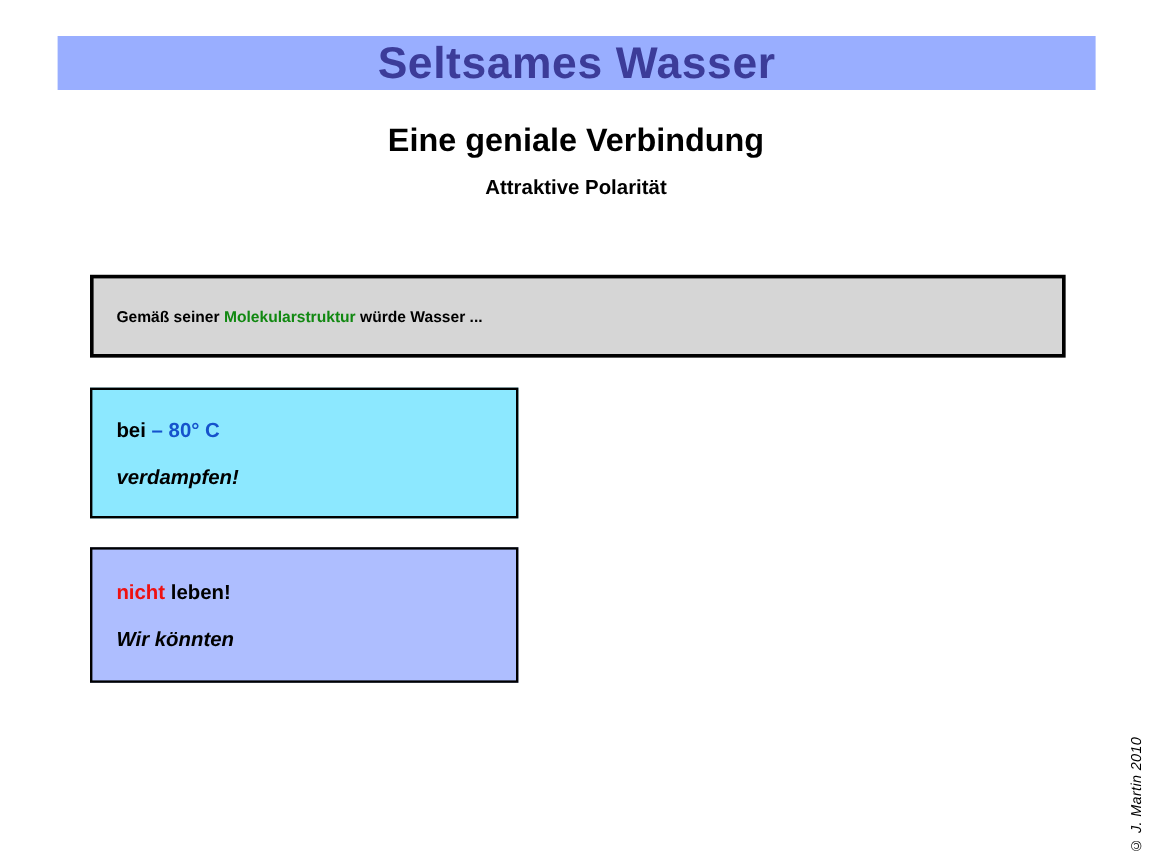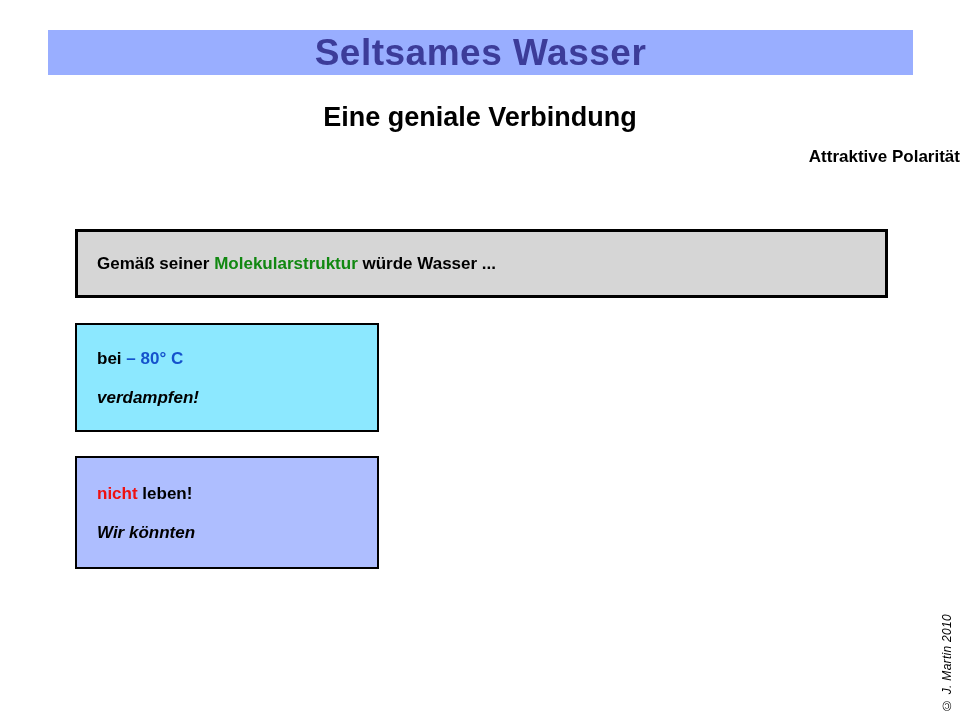--- a/index.html
+++ b/index.html
@@ -53,21 +53,21 @@
     font-weight: bold;
     color: #000000;
     line-height: 1.05;
     white-space: nowrap;
   }
   .heading-sub {
     position: absolute;
     left: 0;
     top: 148px;
     width: 960px;
-    text-align: right;
+    text-align: center;
     font-size: 17px;
     font-weight: bold;
     color: #000000;
     line-height: 1.05;
     white-space: nowrap;
   }
 
   
   .statement-box {
     position: absolute;
@@ -76,31 +76,31 @@
     width: 813px;
     height: 69px;
     background: #d6d6d6;
     border: 3px solid #000000;
     box-sizing: border-box;
     display: flex;
     align-items: center;
   }
   .statement-text {
     padding-left: 19px;
-    font-size: 17px;
+    font-size: 13px;
     font-weight: bold;
     color: #000000;
     white-space: nowrap;
   }
 
   
   .consequence-box {
     position: absolute;
     left: 75px;
-    width: 304px;
+    width: 357px;
     box-sizing: border-box;
     border: 2px solid #000000;
     display: flex;
     flex-direction: column;
     justify-content: center;
     padding-left: 20px;
   }
   .box-evaporate {
     top: 323px;
     height: 109px;

